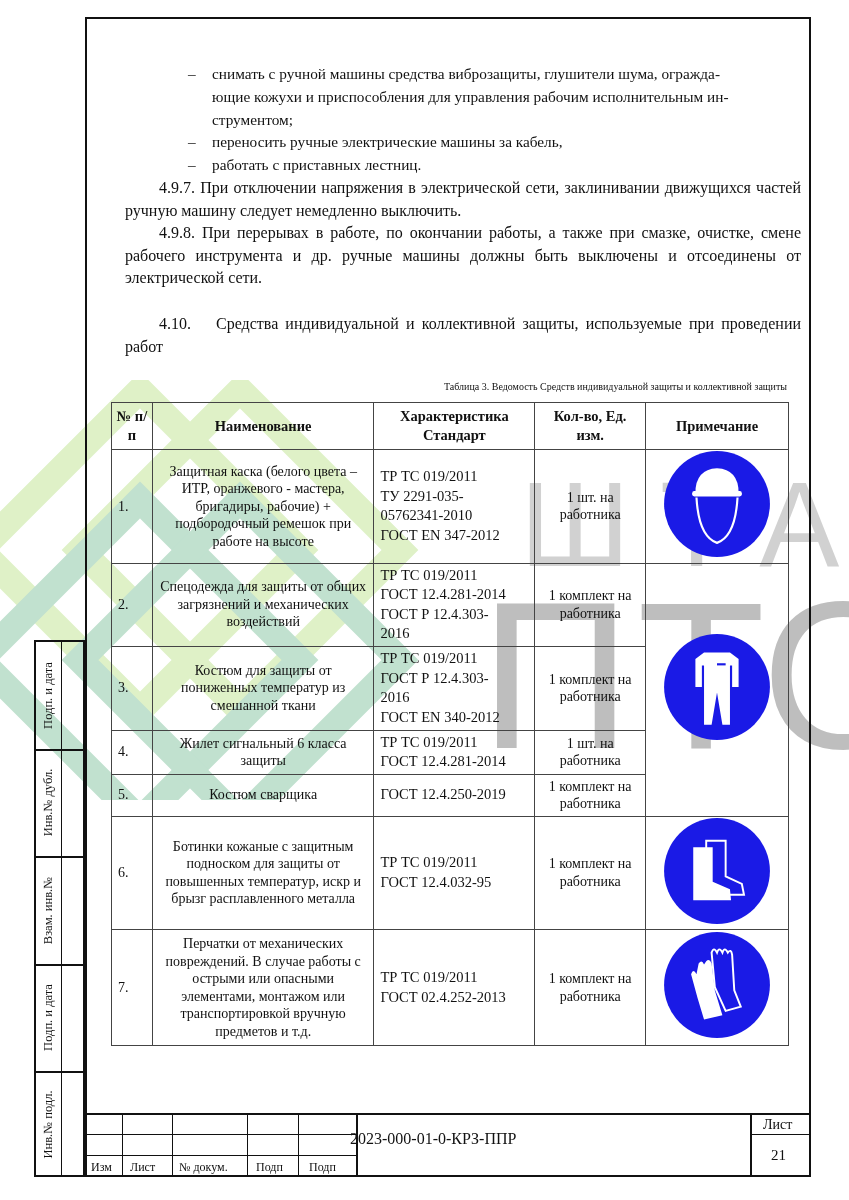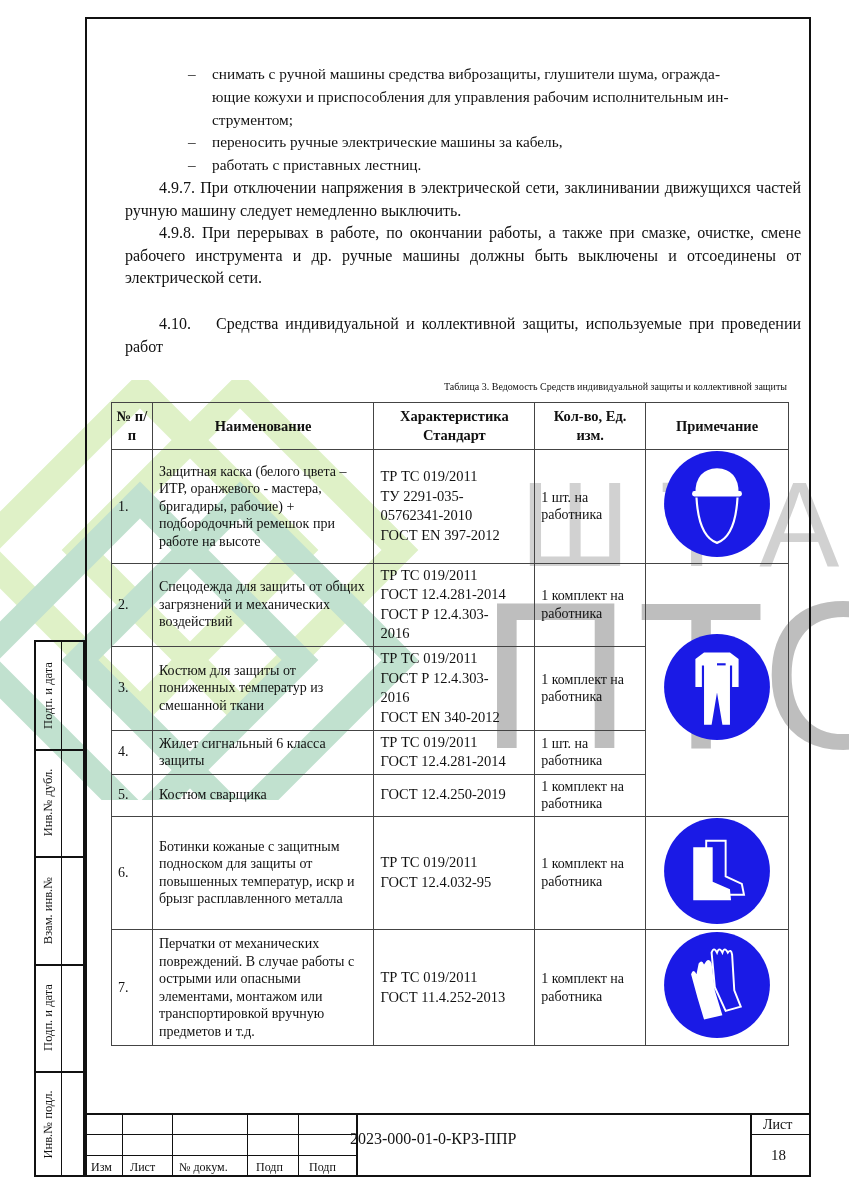--- a/index.html
+++ b/index.html
@@ -11,21 +11,21 @@
   .para { position:absolute; left:104px; width:676px; text-align:justify;
           font-size:16px; line-height:22.5px;margin-left:21px; }
   .ind { text-indent:34px; }
   .heading { font-weight:normal; }
   .caption { position:absolute; right:62px; top:381px; font-size:10px; }
   table.ppe { position:absolute; left:111px; top:402px; width:678px;
               border-collapse:collapse; font-size:14px; line-height:17.5px; }
   table.ppe td, table.ppe th { border:1px solid #444; vertical-align:middle; padding:0 6px; }
   table.ppe th { font-weight:bold; font-size:14.5px; text-align:center; height:46px; line-height:19px; }
   td.num { text-align:left; padding-left:8px; }
-  td.name { text-align:left;margin-left:33px; }
+  td.name { text-align:center;margin-left:33px; }
   td.std { font-size:14.5px; line-height:19.5px; }
   td.icon { text-align:center; padding:0; }
   .side { position:absolute; left:34px; width:51px; border:2px solid #111; box-sizing:border-box; }
   .side .cell { position:absolute; left:0; width:26px; border-right:1px solid #111; box-sizing:border-box;
                 display:flex; align-items:center; justify-content:center; }
   .side .cell span { transform:rotate(-90deg); white-space:nowrap; font-size:12.5px; }
   .side .row { position:absolute; left:0; right:0; border-top:2px solid #111; }
   .stamp { position:absolute; left:85px; top:1113px; width:726px; height:64px; }
   .stamp .hl { position:absolute; height:1px; background:#111; }
   .stamp .vl { position:absolute; width:1px; background:#111; }
@@ -89,21 +89,21 @@
     </tr>
   </thead>
   <tbody>
     <tr style="height:112px;">
       <td class="num">1.</td>
       <td class="name">Защитная каска (белого цвета – ИТР, оранжевого - мастера, бригадиры, рабочие) + подбородочный ремешок при работе на высоте</td>
       <td class="std">
         <div>ТР ТС 019/2011</div>
         <div>ТУ 2291-035-</div>
         <div>05762341-2010</div>
-        <div>ГОСТ EN 397-2012</div>
+        <div>ГОСТ EN 347-2012</div>
       </td>
       <td class="name">1 шт. на работника</td>
       <td class="icon">
         <svg width="108" height="108" viewBox="0 0 100 100">
           <circle cx="50" cy="50" r="49" fill="#1a1ae6"></circle>
           <path d="M30 40 Q30 18 50 17 Q70 18 70 40 Z" fill="#fff"></path>
           <rect x="27" y="38" width="46" height="5" rx="2" fill="#fff"></rect>
           <path d="M31 44 Q33 80 50 86 Q67 80 69 44" fill="none" stroke="#fff" stroke-width="2"></path>
         </svg>
       </td>
@@ -168,21 +168,21 @@
           <path d="M40 22 L58 22 L58 55 L73 62 L75 72 L40 72 Z" fill="none" stroke="#fff" stroke-width="1.8"></path>
           <path d="M28 28 L46 28 L46 60 L62 67 L63 77 L28 77 Z" fill="#fff"></path>
         </svg>
       </td>
     </tr>
     <tr style="height:116px;">
       <td class="num">7.</td>
       <td class="name">Перчатки от механических повреждений. В случае работы с острыми или опасными элементами, монтажом или транспортировкой вручную предметов и т.д.</td>
       <td class="std">
         <div>ТР ТС 019/2011</div>
-        <div>ГОСТ 11.4.252-2013</div>
+        <div>ГОСТ 02.4.252-2013</div>
       </td>
       <td class="name">1 комплект на работника</td>
       <td class="icon">
         <svg width="108" height="108" viewBox="0 0 100 100">
           <circle cx="50" cy="50" r="49" fill="#1a1ae6"></circle>
           <path d="M45 20 Q47 14 50 20 Q52 14 55 20 Q57 14 60 20 Q63 16 64 22 L66 55 L72 70 L58 74 L48 52 Z" fill="none" stroke="#fff" stroke-width="1.8"></path>
           <path d="M26 40 Q28 34 31 40 L33 30 Q36 26 38 31 L40 28 Q43 25 45 30 L48 55 L55 78 L38 82 L32 62 Z" fill="#fff"></path>
         </svg>
       </td>
     </tr>
@@ -221,15 +221,15 @@
   <div class="vl" style="left:162px;top:0;height:64px;"></div>
   <div class="vl" style="left:213px;top:0;height:64px;"></div>
   <div class="vl" style="left:271px;top:0;height:64px;width:2px;"></div>
   <div class="vl" style="left:665px;top:0;height:64px;width:2px;"></div>
   <span class="lbl" style="left:6px;">Изм</span>
   <span class="lbl" style="left:45px;">Лист</span>
   <span class="lbl" style="left:94px;">№ докум.</span>
   <span class="lbl" style="left:171px;">Подп</span>
   <span class="lbl" style="left:224px;">Подп</span>
   <span style="position:absolute;left:678px;top:4px;font-size:14px;">Лист</span>
-  <span style="position:absolute;left:686px;top:34px;font-size:15px;">18</span>
+  <span style="position:absolute;left:686px;top:34px;font-size:15px;">21</span>
 </div>
 <div class="code">2023-000-01-0-КРЗ-ППР</div>
 
 </body></html>

